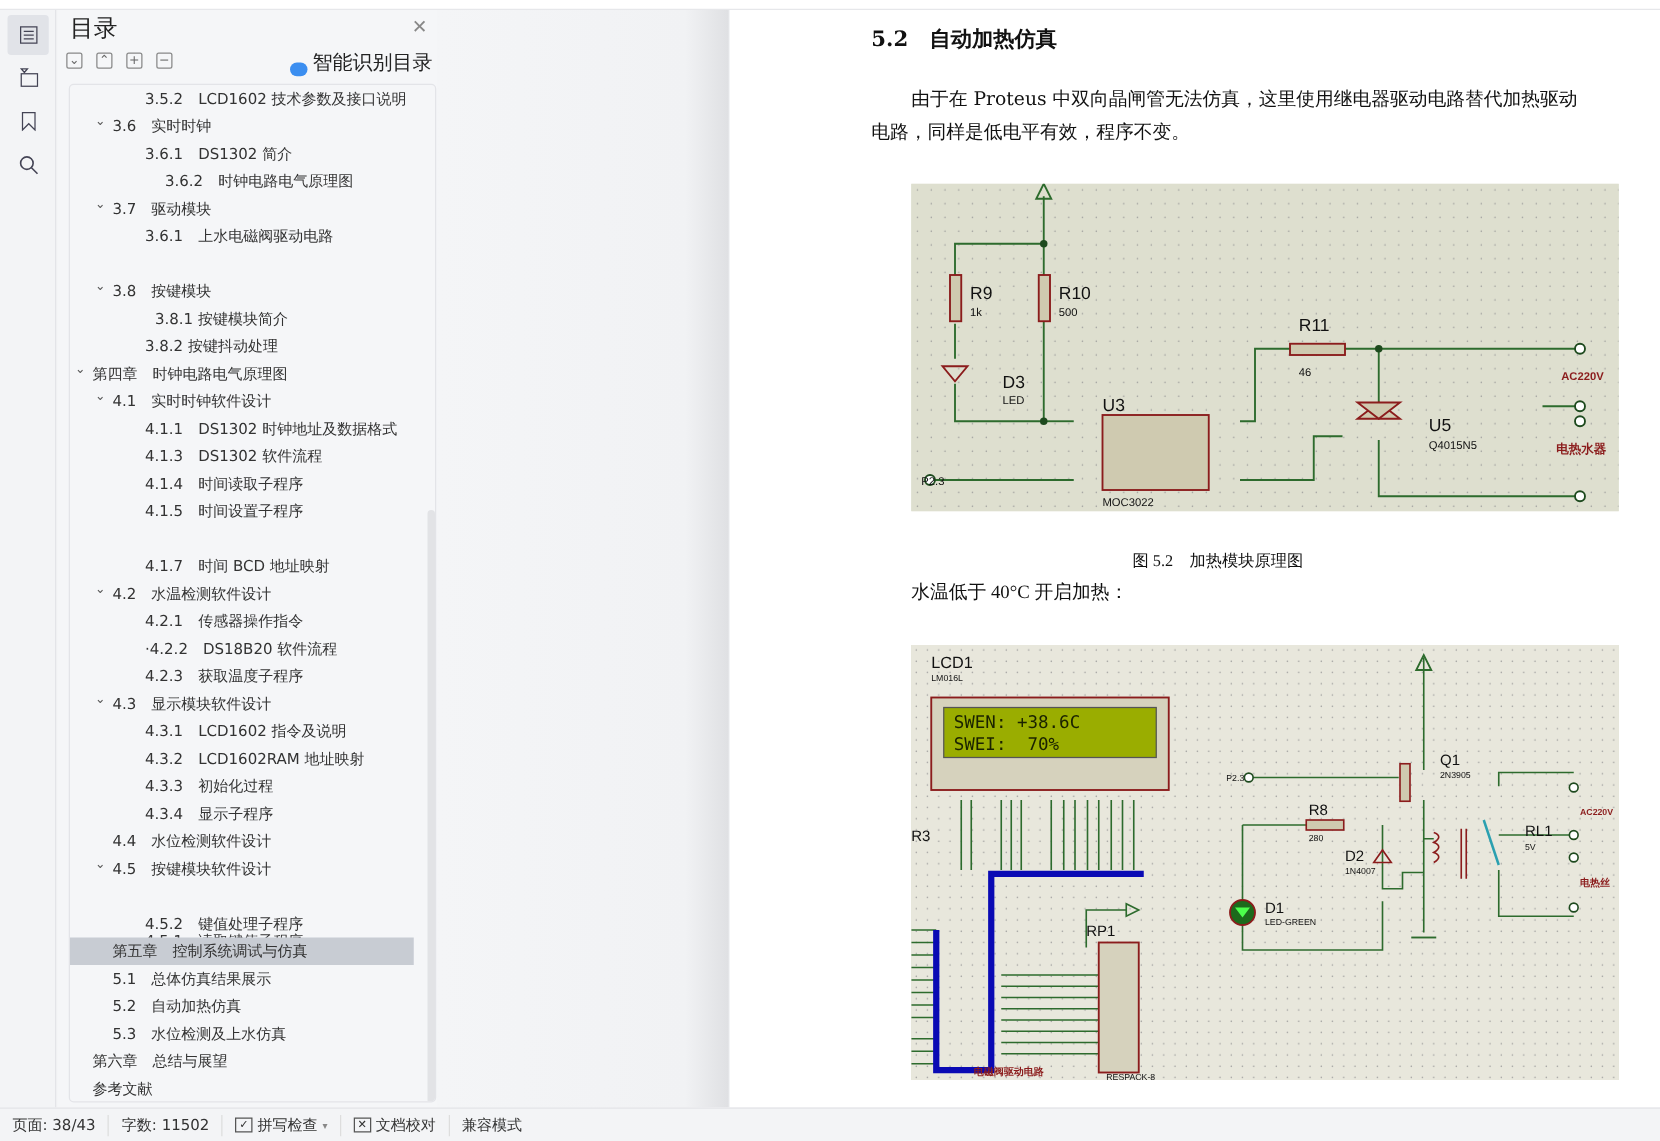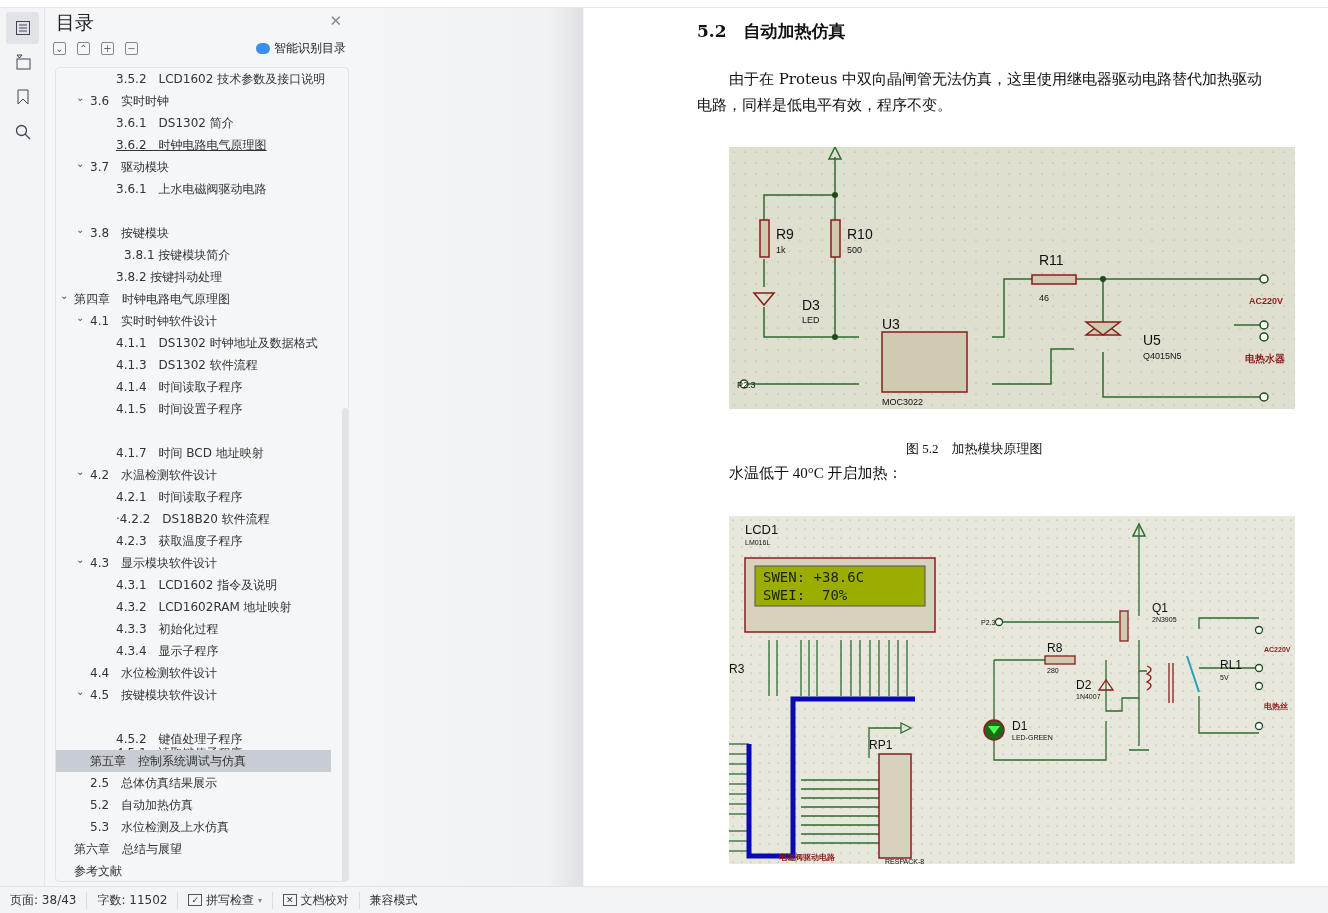--- a/index.html
+++ b/index.html
@@ -6,21 +6,21 @@
 html,body{width:1328px;height:913px;overflow:hidden;background:#f3f4f6;font-family:"DejaVu Sans","Liberation Sans",sans-serif}
 #app{position:relative;width:1328px;height:729px}
 .topstrip{position:absolute;left:0;top:0;width:1328px;height:8px;background:#fff;border-bottom:1px solid #e6e7ea}
 .iconbar{position:absolute;left:0;top:8px;width:45px;height:878px;background:#f3f4f6;border-right:1px solid #e3e4e8}
 .ib{position:absolute;left:6px;width:33px;height:32px;display:flex;align-items:center;justify-content:center;border-radius:3px}
 .ib.active{background:#e1e3e8}
 .toc{position:absolute;left:46px;top:8px;width:304px;height:878px;background:#f5f6f8}
 .toc-title{position:absolute;left:10px;top:2px;font-size:19px;color:#222}
 .toc-close{position:absolute;right:8px;top:4px;font-size:15px;color:#888}
 .tbtn{position:absolute;top:34px;width:13px;height:13px;border:1px solid #888;border-radius:2px;font-size:10px;line-height:11px;text-align:center;color:#666}
-.smart{position:absolute;right:4px;top:32px;font-size:12px;color:#222;display:flex;align-items:center;gap:4px}
+.smart{position:absolute;right:4px;top:32px;font-size:16px;color:#222;display:flex;align-items:flex-end;gap:4px}
 .smart .dot{width:14px;height:11px;border-radius:6px;background:#3b8ef0}
 .tree{position:absolute;left:9px;top:59px;width:294px;height:815px;border:1px solid #e3e4e8;border-radius:4px;background:#f5f6f8;overflow:hidden}
 .row{position:absolute;left:0;width:275px;height:22px;font-size:12px;color:#333;white-space:nowrap;line-height:22px}
 .row.sel{background:#c8ccd3}
 .row .chev{position:absolute;font-size:10px;color:#555}
 .vscroll{position:absolute;left:286px;top:340px;width:6px;height:475px;background:#e2e3e6;border-radius:3px}
 .sep{position:absolute;left:350px;top:8px;width:233px;height:878px;background:linear-gradient(to right,#f4f5f7 0,#f1f2f4 85%,#dfe0e3 100%)}
 .page{position:absolute;left:584px;top:8px;width:744px;height:878px;background:#fff;overflow:hidden}
 .h2{position:absolute;left:113px;top:12px;font-size:17px;font-weight:bold;color:#111;font-family:"DejaVu Serif","Liberation Serif",serif}
 .para{position:absolute;left:113px;top:58px;width:570px;font-size:15px;line-height:26px;color:#111;text-indent:32px;font-family:"DejaVu Serif","Liberation Serif",serif}
@@ -82,21 +82,21 @@
           <span style="position: absolute; left: 60px;">3.5.2　LCD1602 技术参数及接口说明</span>
         </div>
         <div class="row" style="top: 22px;">
           <span class="chev" style="left: 20px; top: -3px;">⌄</span>
           <span style="position: absolute; left: 34px;">3.6　实时时钟</span>
         </div>
         <div class="row" style="top: 44px;">
           <span style="position: absolute; left: 60px;">3.6.1　DS1302 简介</span>
         </div>
         <div class="row" style="top: 66px;">
-          <span style="position: absolute; left: 60px; text-decoration: underline;">3.6.2　时钟电路电气原理图</span>
+          <span style="position: absolute; left: 76px;">3.6.2　时钟电路电气原理图</span>
         </div>
         <div class="row" style="top: 88px;">
           <span class="chev" style="left: 20px; top: -3px;">⌄</span>
           <span style="position: absolute; left: 34px;">3.7　驱动模块</span>
         </div>
         <div class="row" style="top: 110px;">
           <span style="position: absolute; left: 60px;">3.6.1　上水电磁阀驱动电路</span>
         </div>
         <div class="row" style="top: 154px;">
           <span class="chev" style="left: 20px; top: -3px;">⌄</span>
@@ -129,21 +129,21 @@
           <span style="position: absolute; left: 60px;">4.1.5　时间设置子程序</span>
         </div>
         <div class="row" style="top: 374px;">
           <span style="position: absolute; left: 60px;">4.1.7　时间 BCD 地址映射</span>
         </div>
         <div class="row" style="top: 396px;">
           <span class="chev" style="left: 20px; top: -3px;">⌄</span>
           <span style="position: absolute; left: 34px;">4.2　水温检测软件设计</span>
         </div>
         <div class="row" style="top: 418px;">
-          <span style="position: absolute; left: 60px;">4.2.1　时间读取子程序</span>
+          <span style="position: absolute; left: 60px;">4.2.1　传感器操作指令</span>
         </div>
         <div class="row" style="top: 440px;">
           <span style="position: absolute; left: 60px;">·4.2.2　DS18B20 软件流程</span>
         </div>
         <div class="row" style="top: 462px;">
           <span style="position: absolute; left: 60px;">4.2.3　获取温度子程序</span>
         </div>
         <div class="row" style="top: 484px;">
           <span class="chev" style="left: 20px; top: -3px;">⌄</span>
           <span style="position: absolute; left: 34px;">4.3　显示模块软件设计</span>
@@ -170,21 +170,21 @@
         <div class="row" style="top: 638px; margin-top: 36px;">
           <span style="position: absolute; left: 60px;">4.5.1　读取键值子程序</span>
         </div>
         <div class="row" style="top: 660px;">
           <span style="position: absolute; left: 60px;">4.5.2　键值处理子程序</span>
         </div>
         <div class="row sel" style="top: 682px;">
           <span style="position: absolute; left: 34px;">第五章　控制系统调试与仿真</span>
         </div>
         <div class="row" style="top: 704px;">
-          <span style="position: absolute; left: 34px;">2.5　总体仿真结果展示</span>
+          <span style="position: absolute; left: 34px;">5.1　总体仿真结果展示</span>
         </div>
         <div class="row" style="top: 726px;">
           <span style="position: absolute; left: 34px;">5.2　自动加热仿真</span>
         </div>
         <div class="row" style="top: 748px;">
           <span style="position: absolute; left: 34px;">5.3　水位检测及上水仿真</span>
         </div>
         <div class="row" style="top: 792px;">
           <span style="position: absolute; left: 18px;">参考文献</span>
         </div>

